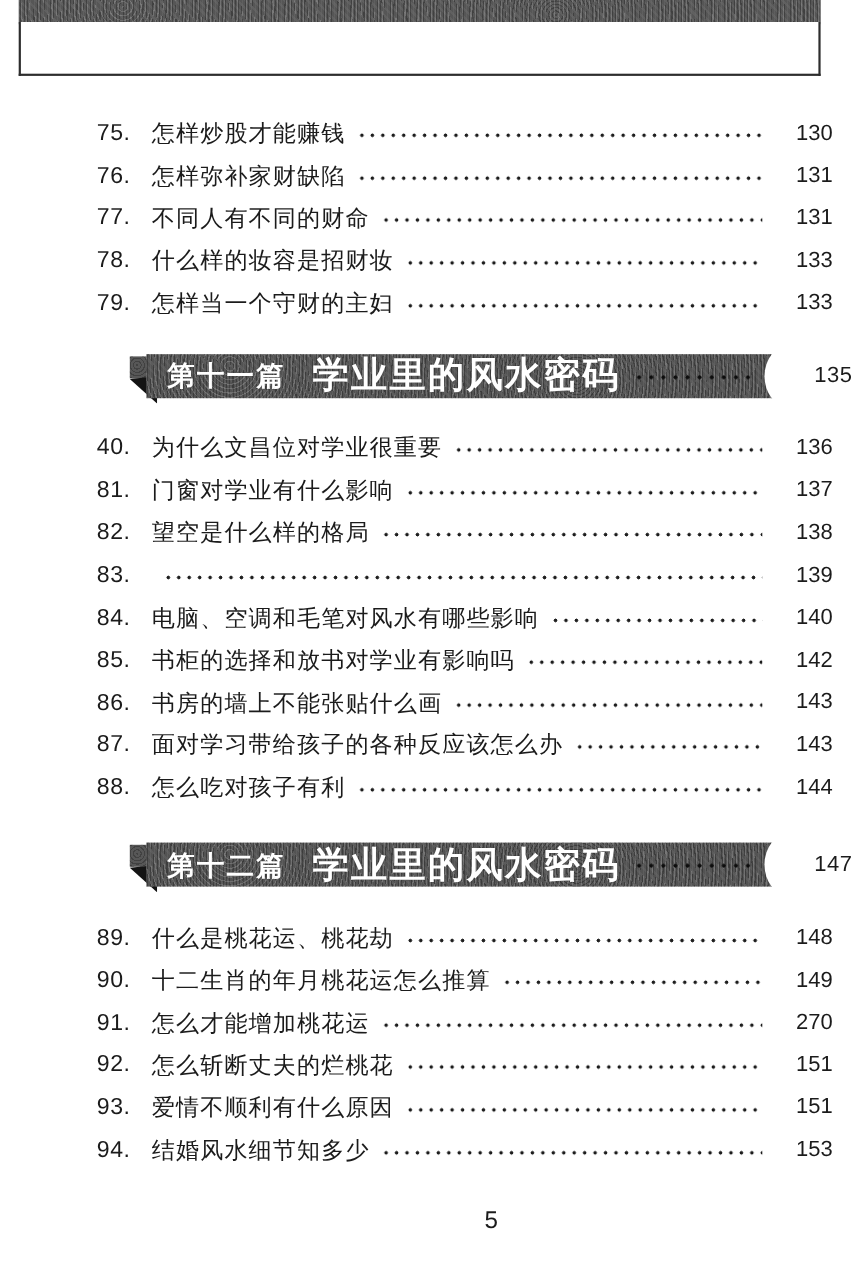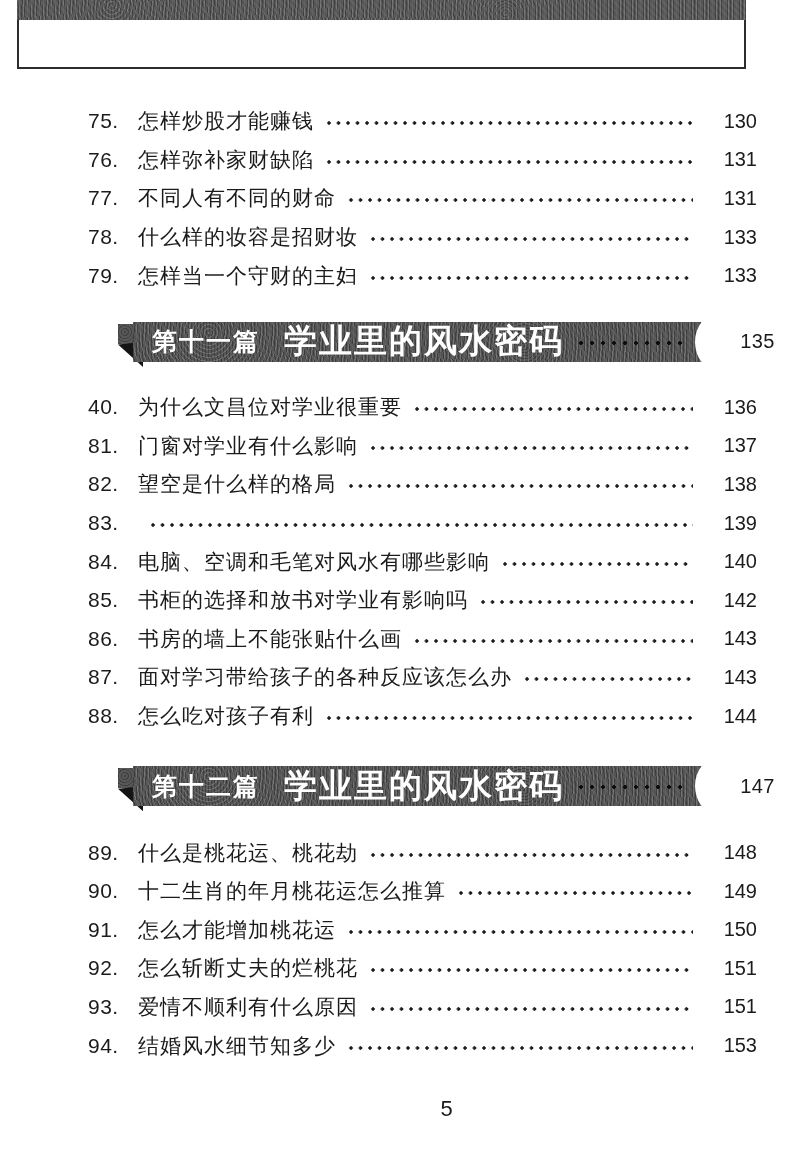--- a/index.html
+++ b/index.html
@@ -223,21 +223,21 @@
     <div class="row">
       <span class="num">90.</span>
       <span class="ttl">十二生肖的年月桃花运怎么推算</span>
       <span class="lead"></span>
       <span class="pg">149</span>
     </div>
     <div class="row">
       <span class="num">91.</span>
       <span class="ttl">怎么才能增加桃花运</span>
       <span class="lead"></span>
-      <span class="pg">150</span>
+      <span class="pg">270</span>
     </div>
     <div class="row">
       <span class="num">92.</span>
       <span class="ttl">怎么斩断丈夫的烂桃花</span>
       <span class="lead"></span>
       <span class="pg">151</span>
     </div>
     <div class="row">
       <span class="num">93.</span>
       <span class="ttl">爱情不顺利有什么原因</span>

